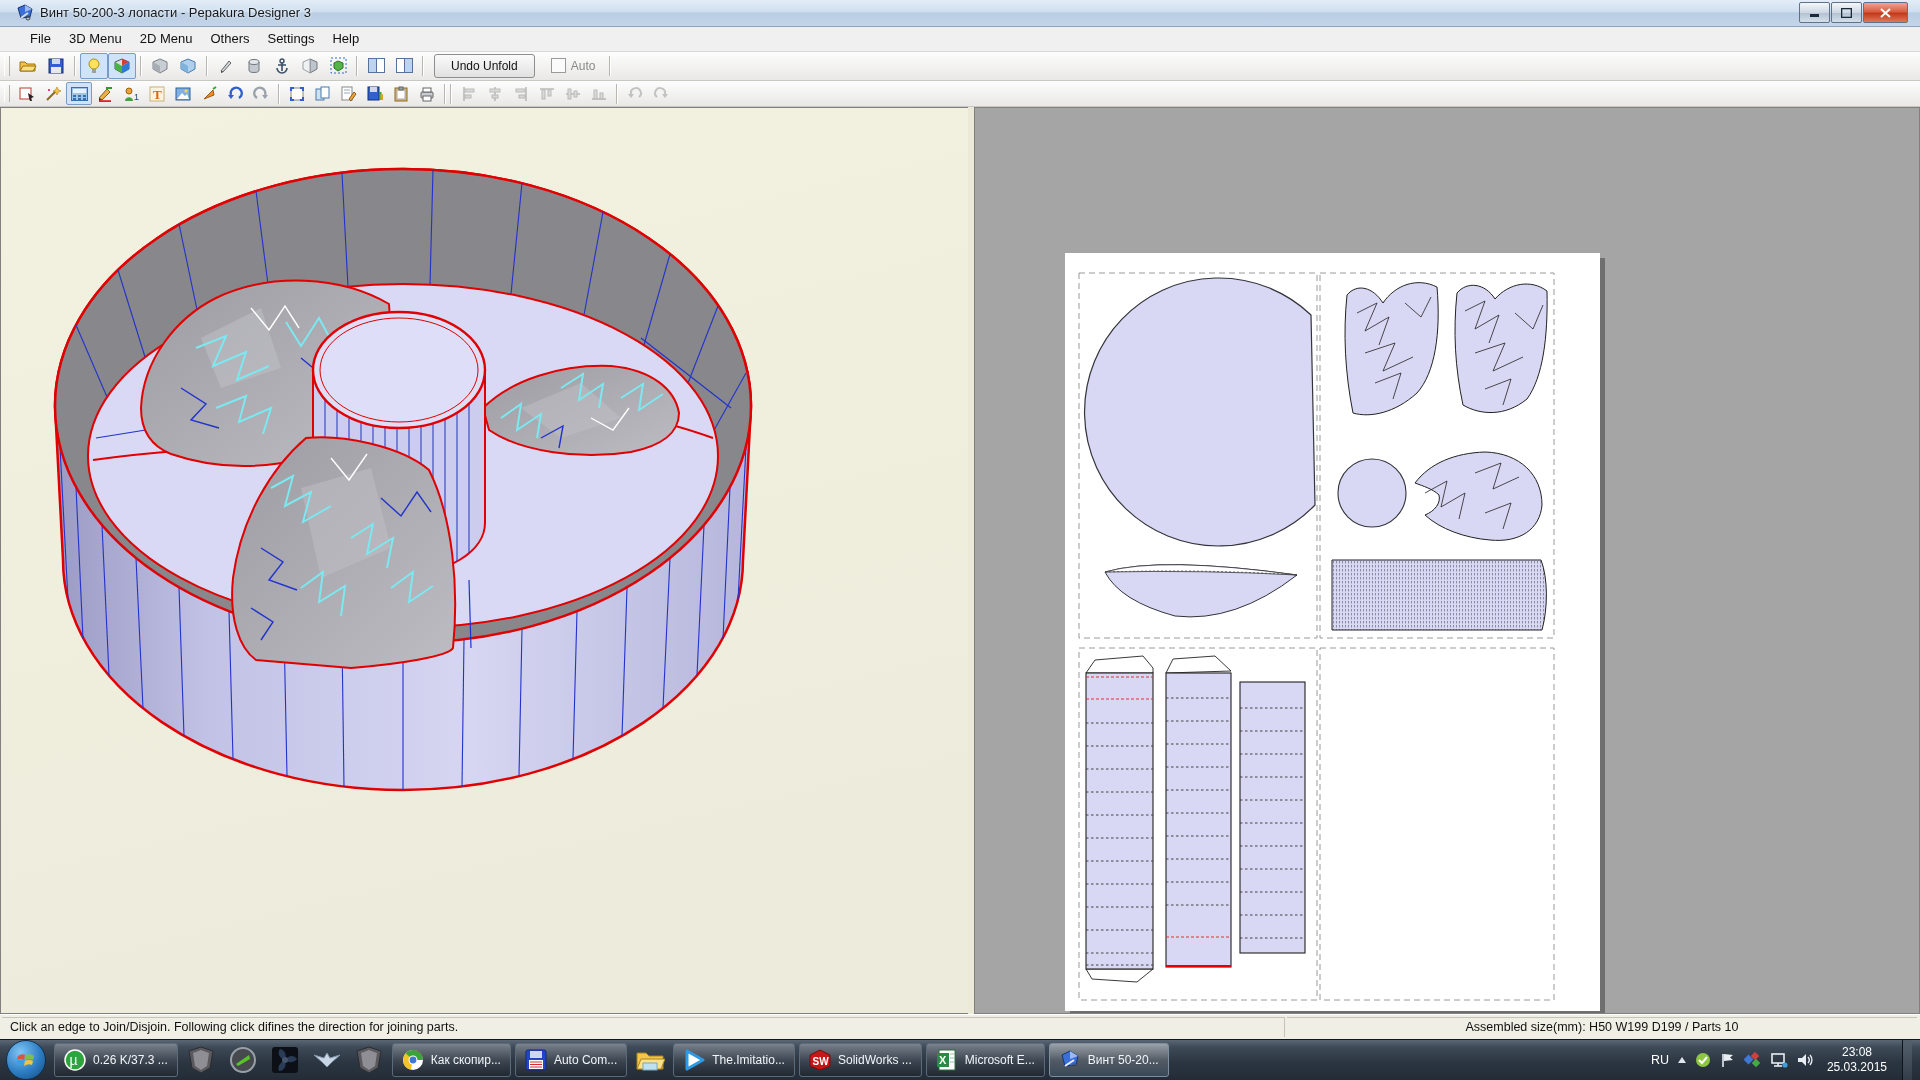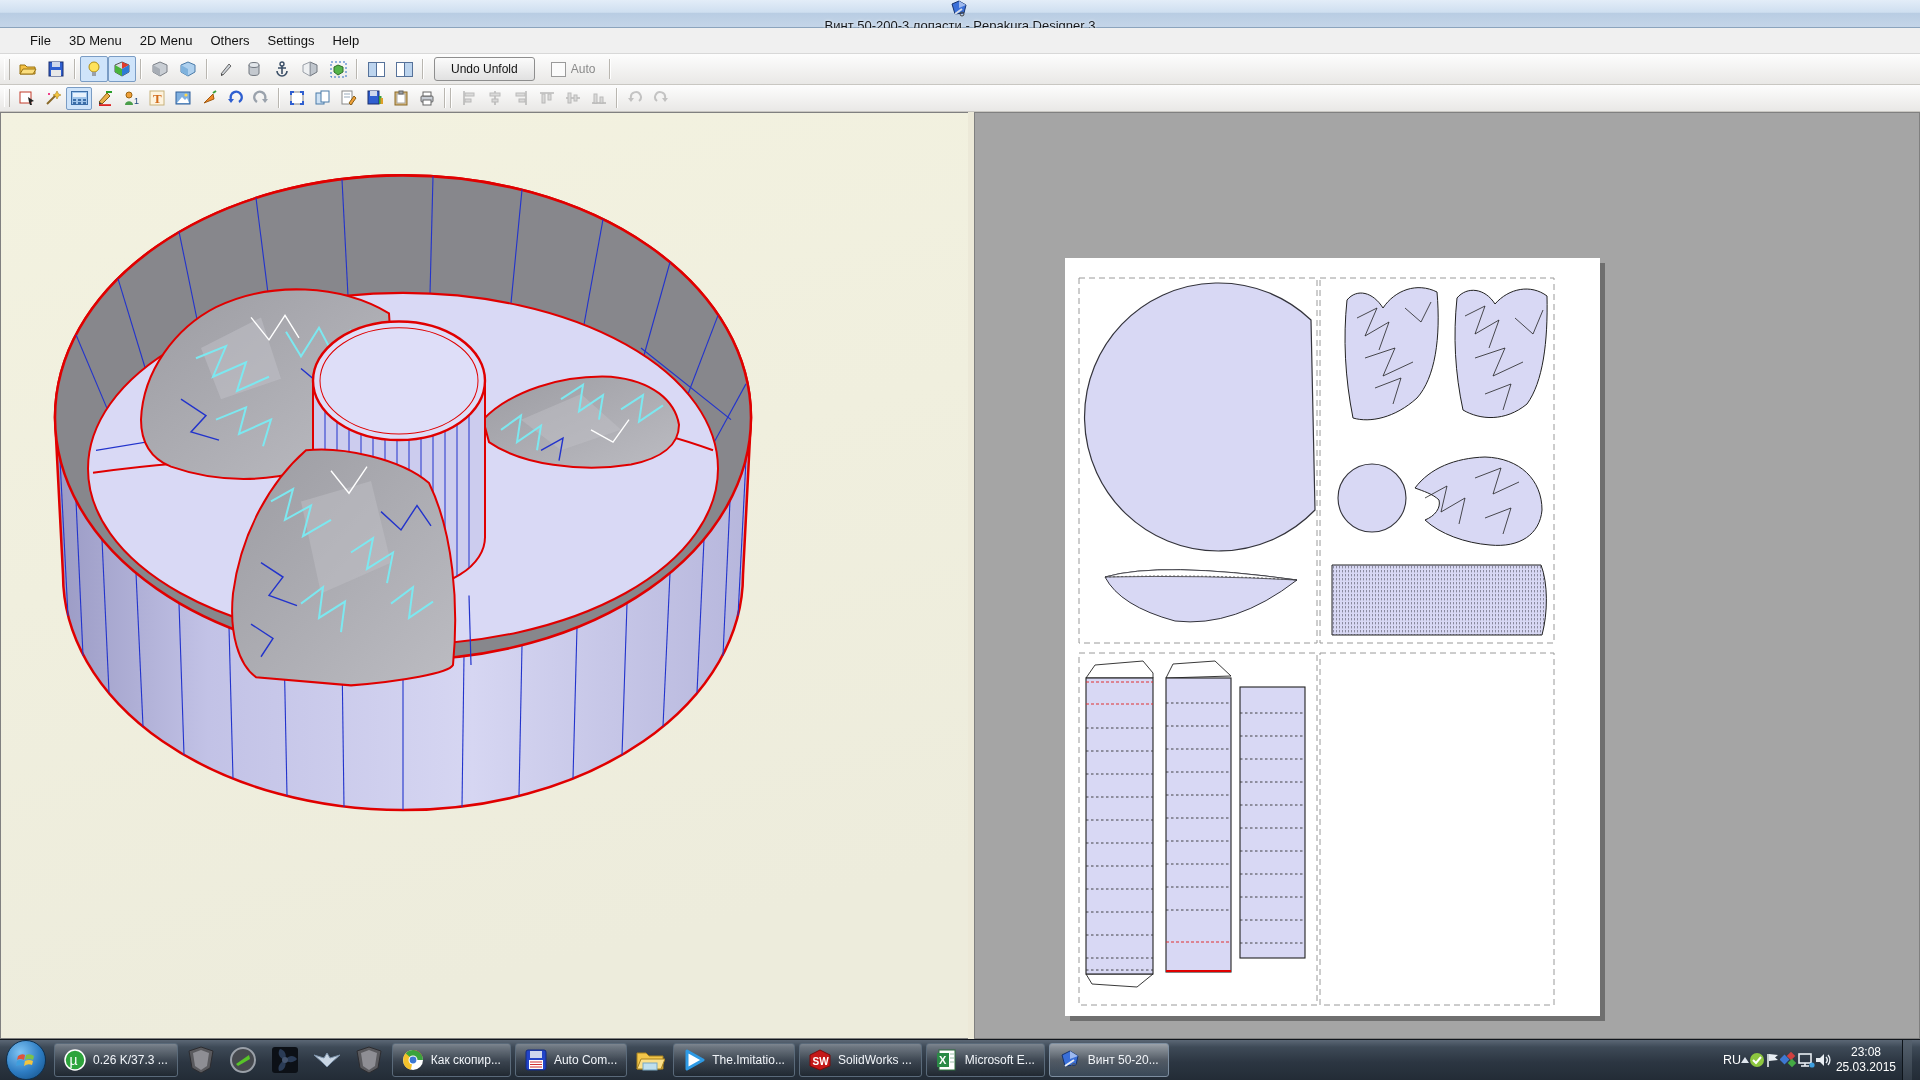--- a/index.html
+++ b/index.html
@@ -2,21 +2,21 @@
 <html><head>
 <meta charset="utf-8">
 <style>
   html,body{margin:0;padding:0;width:1920px;height:1080px;overflow:hidden;
     font-family:"Liberation Sans",sans-serif;background:#8ea4bc;}
   .win{position:absolute;inset:0;display:flex;flex-direction:column;}
 
   
   .titlebar{height:27px;display:flex;align-items:center;padding:0 12px;
     background:linear-gradient(180deg,#e3edf8 0%,#cfdff0 45%,#b9cde3 50%,#c4d5e8 100%);
-    border-bottom:1px solid #8ba4bd;flex-direction:column;}
+    border-bottom:1px solid #8ba4bd;}
   .app-icon{width:18px;height:18px;margin:0 6px 0 4px;display:inline-block;}
   .title{font-size:13px;color:#15171a;text-shadow:0 0 3px #fff;white-space:nowrap;}
   .winbtns{margin-left:auto;display:flex;}
   .wbtn{width:29px;height:19px;border:1px solid #5e728a;border-radius:2px;margin-left:1px;
     background:linear-gradient(180deg,#f4f7fa,#cdd8e4 50%,#b4c2d2 55%,#d4dfe9);
     display:flex;align-items:center;justify-content:center;}
   .wbtn.close{width:43px;background:linear-gradient(180deg,#f2a394,#d95e43 45%,#c23a1c 55%,#e07a55);}
 
   
   .menubar{height:25px;background:#f0f0f0;display:flex;align-items:center;
@@ -65,21 +65,21 @@
   .orb{width:38px;height:38px;border-radius:50%;margin:0 6px;
     background:radial-gradient(circle at 35% 30%,#7fc4f4,#2d7cc2 55%,#134a7e);
     border:1px solid #0d3050;display:flex;align-items:center;justify-content:center;}
   .tk-btn{height:32px;margin:0 2px;padding:0 9px;display:flex;align-items:center;gap:7px;
     border:1px solid #5a6a7a;border-radius:3px;
     background:linear-gradient(180deg,rgba(255,255,255,.28),rgba(255,255,255,.08) 50%,rgba(0,0,0,.12));
     color:#f2f5f9;font-size:12px;white-space:nowrap;max-width:128px;overflow:hidden;}
   .tk-btn.active{background:linear-gradient(180deg,rgba(255,255,255,.45),rgba(255,255,255,.18) 50%,rgba(120,150,180,.25));
     border-color:#7d8ea0;}
   .tk-ico{width:40px;height:36px;display:flex;align-items:center;justify-content:center;margin:0 1px;}
-  .tray{margin-left:auto;display:flex;align-items:center;padding-right:8px;color:#fff;}
+  .tray{margin-left:auto;display:flex;align-items:center;gap:9px;padding-right:8px;color:#fff;}
   .tray .lang{font-size:12.5px;}
   .clock{font-size:12px;text-align:center;line-height:15px;margin-left:4px;}
   .peek{width:9px;height:40px;border-left:1px solid #0e141a;
     background:linear-gradient(180deg,#55616e,#333d48);margin-left:6px;}
   .tri-up{width:0;height:0;border-left:4px solid transparent;border-right:4px solid transparent;
     border-bottom:6px solid #dfe6ee;}
 </style>
 </head>
 <body>
 
@@ -645,20 +645,24 @@
               <line x1="175" y1="639" x2="240" y2="639"></line>
                 <line x1="175" y1="662" x2="240" y2="662"></line>
               <line x1="175" y1="685" x2="240" y2="685"></line>
             </g>
           </g>
         </svg>
       </div>
     </div>
   </div>
 
+  <div class="statusbar">
+    <div class="status-left">Click an edge to Join/Disjoin. Following click difines the direction for joining parts.</div>
+    <div class="status-right">Assembled size(mm): H50 W199 D199 / Parts 10</div>
+  </div>
 
   <div class="taskbar">
     <div class="orb">
       <svg width="20" height="20" viewBox="0 0 20 20">
         <path d="M2,6 Q6,3 9,5 L8,10 Q4,8 1,10 Z" fill="#e0533a"></path>
         <path d="M10,5 Q14,3 18,6 L17,10 Q13,8 9,10 Z" fill="#7cc24a"></path>
         <path d="M1,11 Q4,9 8,11 L7,16 Q4,14 0,16 Z" fill="#3e9ede"></path>
         <path d="M9,11 Q13,9 17,11 L16,15 Q12,13 8,16 Z" fill="#f3c53f"></path>
       </svg>
     </div>

